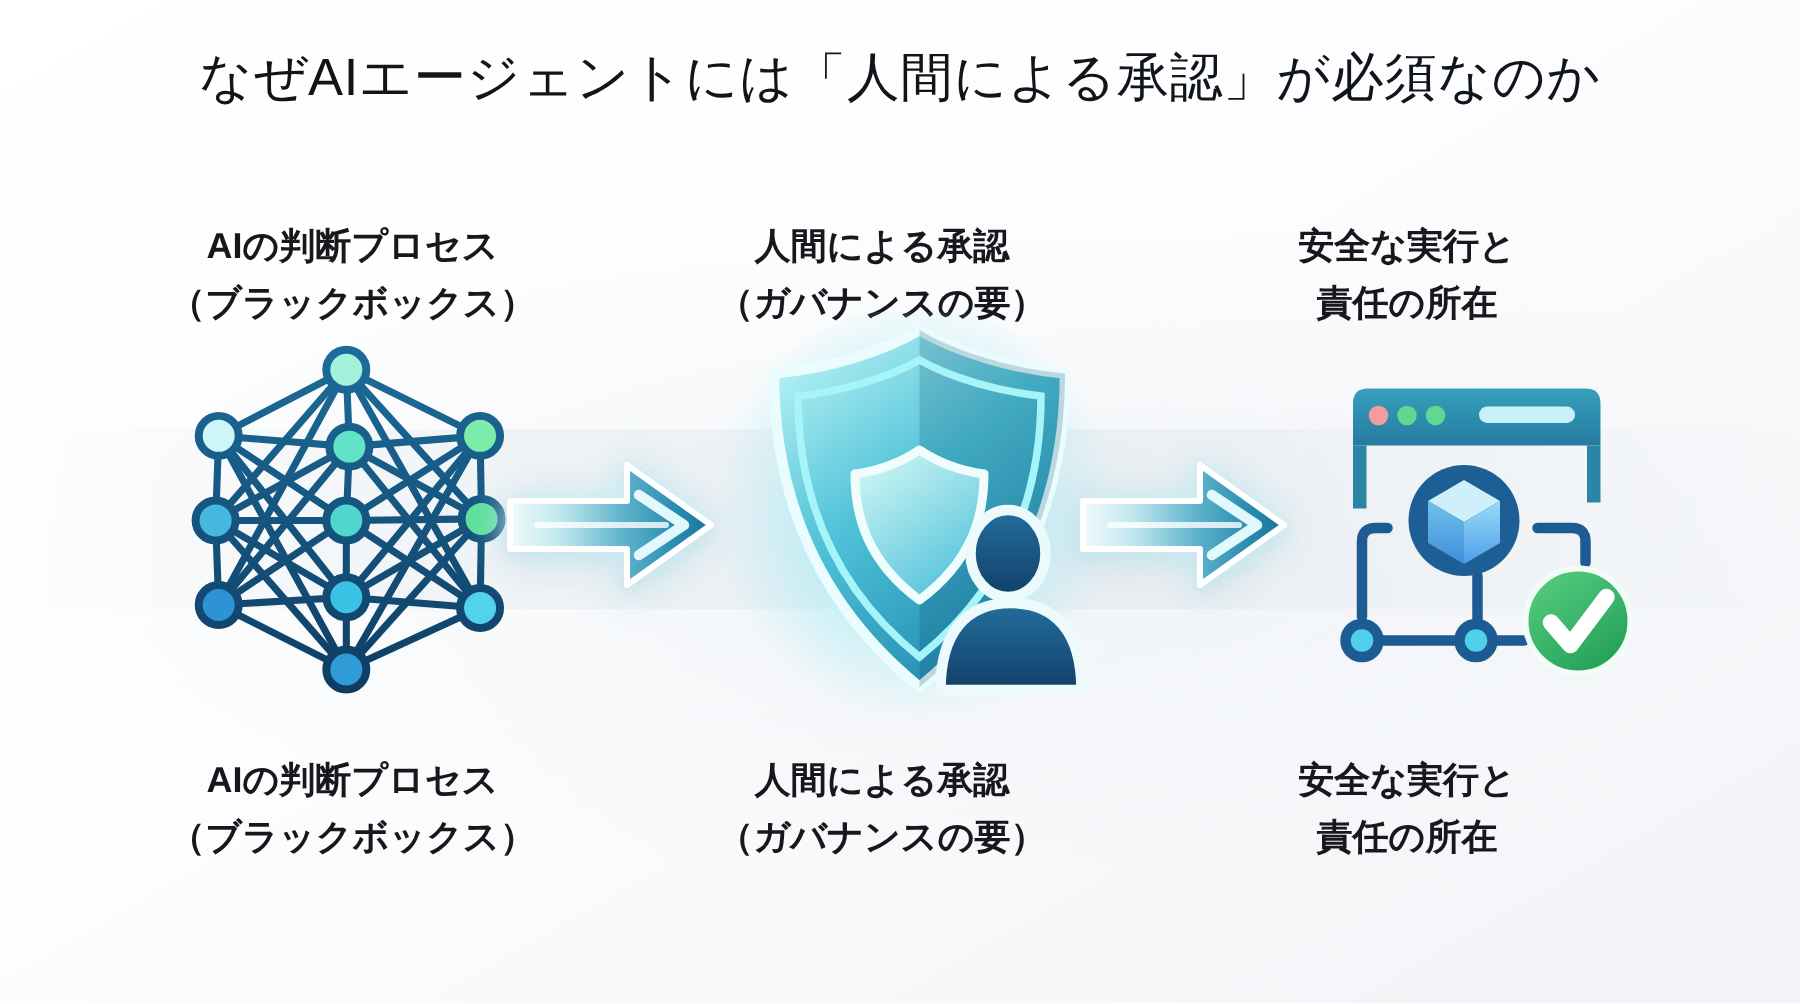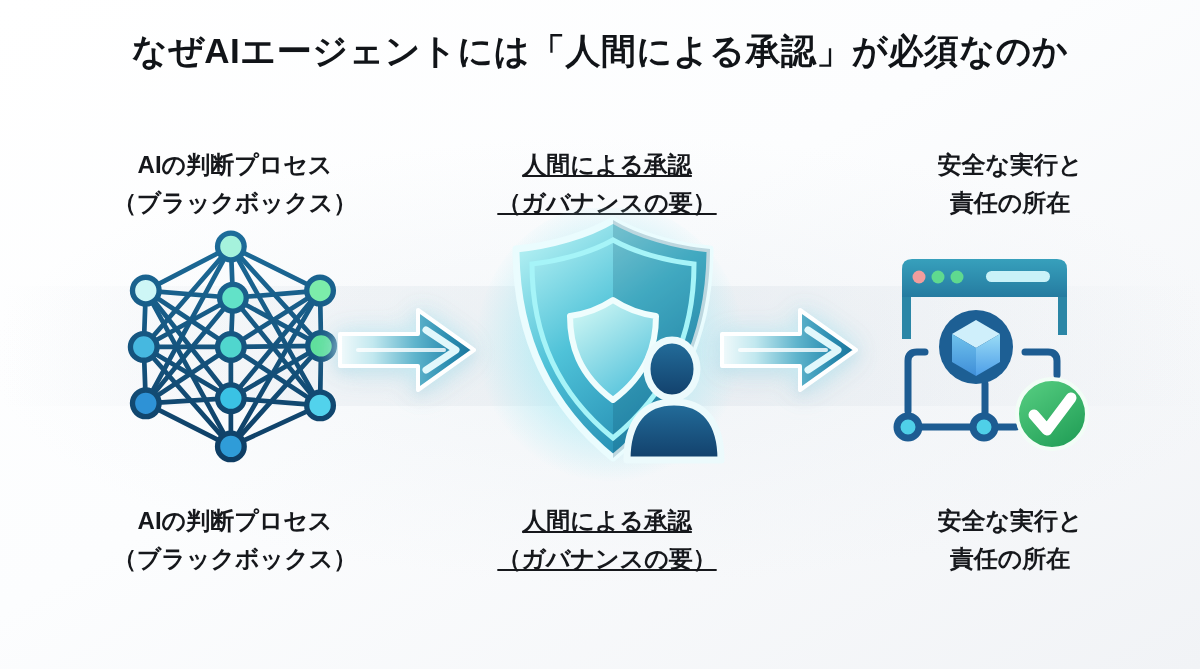--- a/index.html
+++ b/index.html
@@ -8,32 +8,32 @@
     width:1200px;height:669px;
     overflow:hidden;
     background:
       radial-gradient(900px 320px at 620px 360px, rgba(225,232,238,0.35), rgba(225,232,238,0) 70%),
       linear-gradient(150deg,#ffffff 0%,#fcfdfe 45%,#f1f3f6 100%);
     font-family:"Liberation Sans", sans-serif;
   }
   .title{
     position:absolute;top:28px;left:0;width:1200px;
     text-align:center;
-    font-size:35px;font-weight:700;letter-spacing:.5px;
+    font-size:35px;font-weight:400;letter-spacing:.5px;
     color:#111418;
   }
   .col-label{
     position:absolute;
     text-align:center;
     font-size:24px;font-weight:800;line-height:38px;
     color:#16181c;
   }
   .lbl-c1{left:60px;width:350px;}
-  .lbl-c2{left:437px;width:340px;text-decoration:underline;}
-  .lbl-c3{left:860px;width:300px;}
+  .lbl-c2{left:418px;width:340px;}
+  .lbl-c3{left:788px;width:300px;}
   .lbl-top{top:146px;}
   .lbl-bottom{top:502px;}
   .graphic{position:absolute;}
   .g-nn{left:113px;top:226px;}
   .g-shield{left:478px;top:208px;}
   .g-browser{left:885px;top:243px;}
   .arrow{position:absolute;top:298px;filter:drop-shadow(0 0 12px rgba(200,238,246,.95)) drop-shadow(0 4px 6px rgba(140,185,205,.35));}
   .arrow-1{left:338px;}
   .arrow-2{left:720px;}
   .soft-band{

